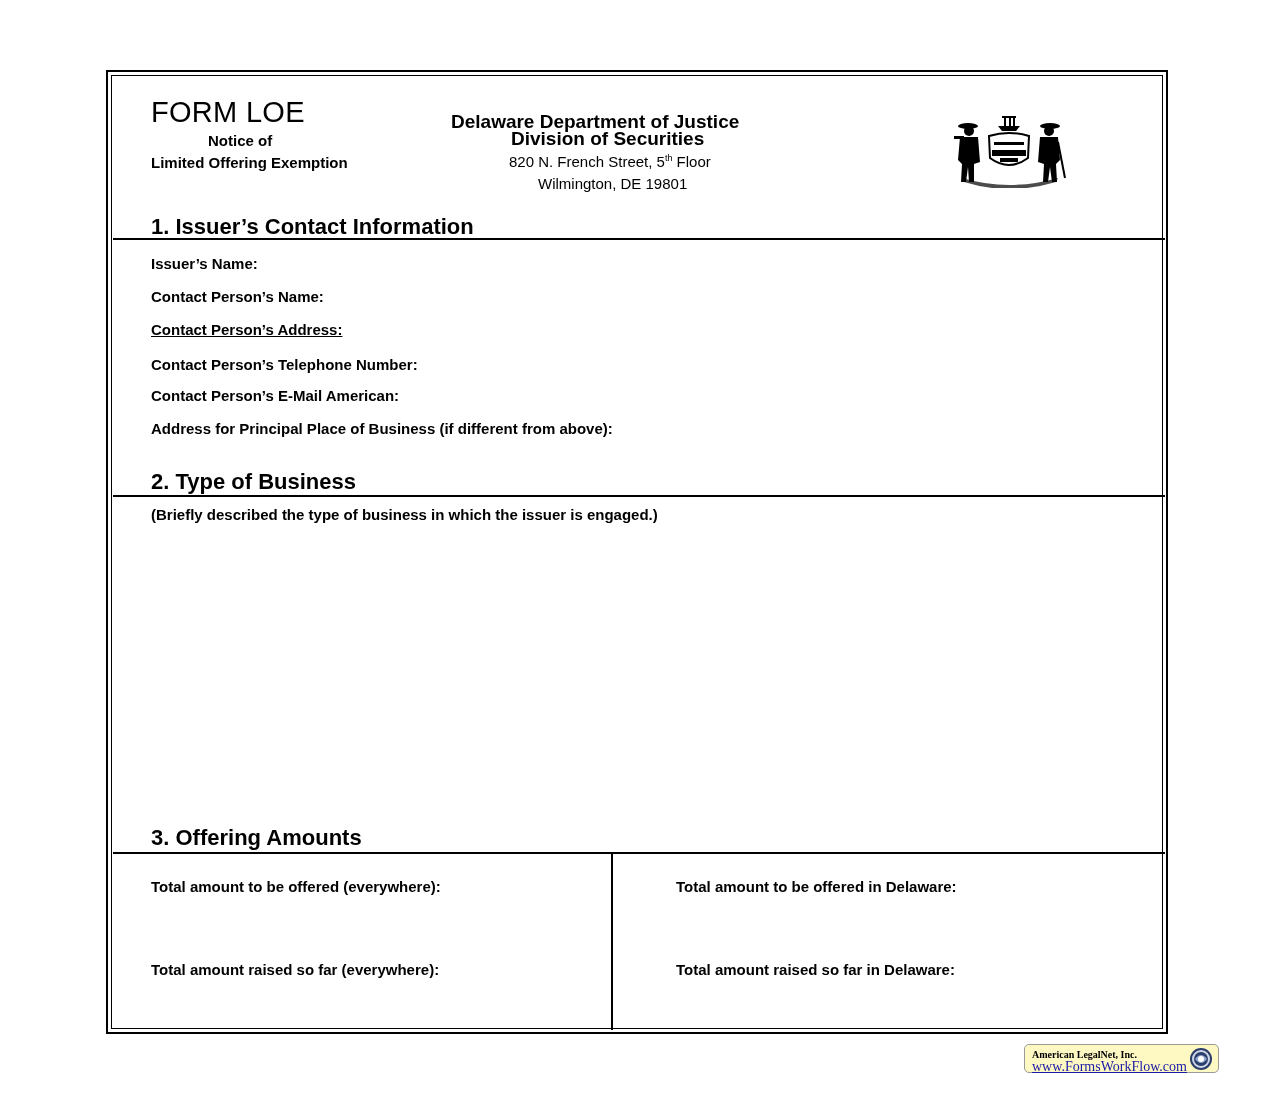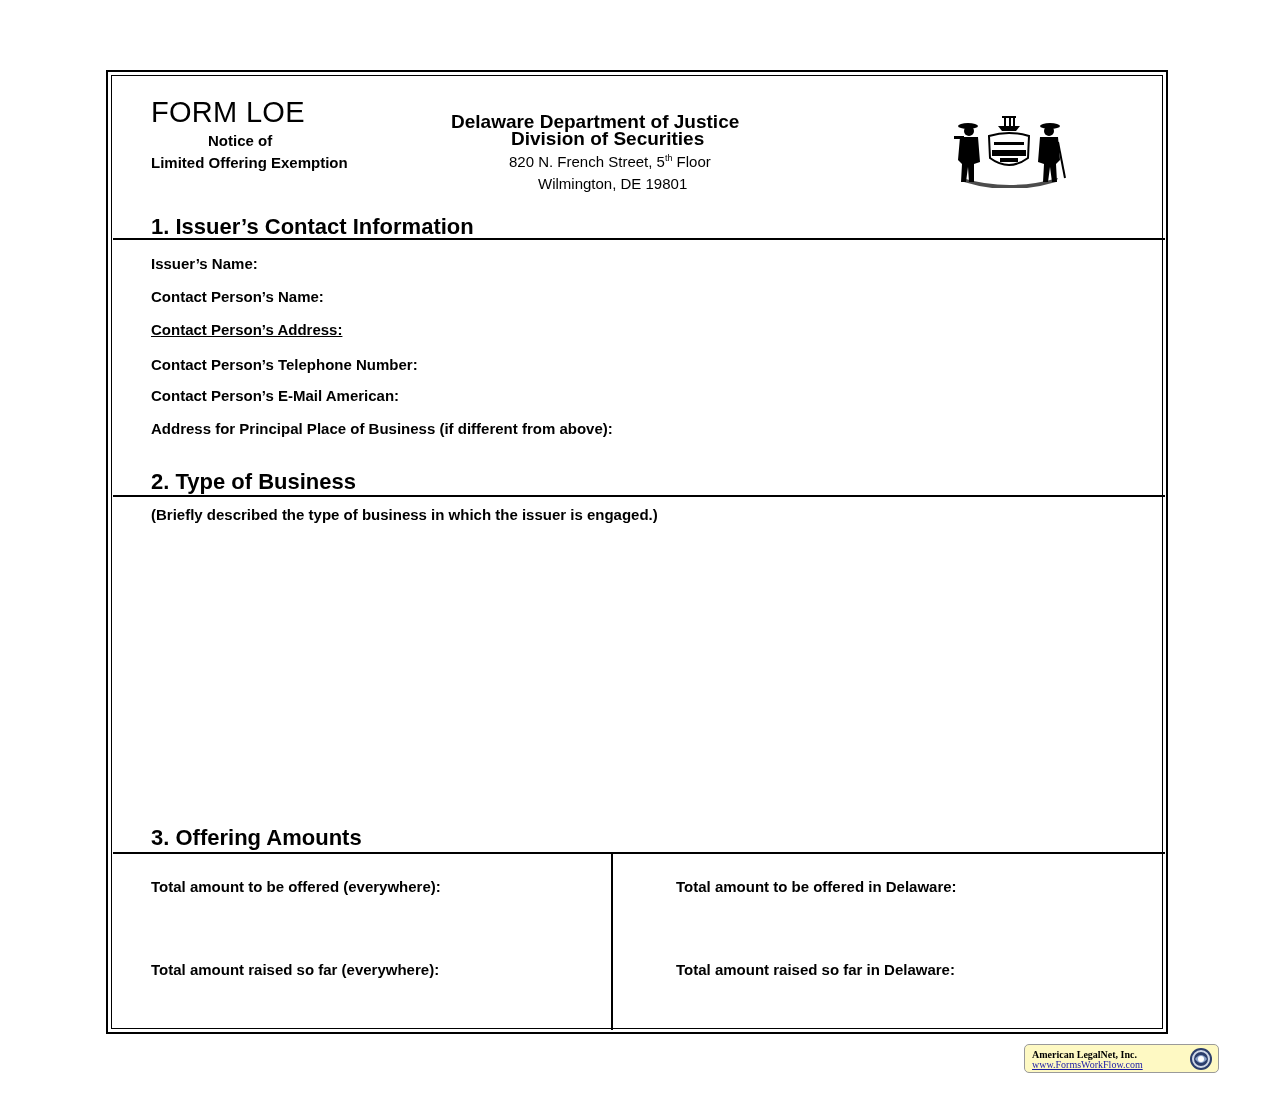--- a/index.html
+++ b/index.html
@@ -17,21 +17,21 @@
   .addr2 { left:538px; top:175px; font-size:15px; }
   .seal { left:952px; top:112px; width:115px; height:76px; }
   .section-title { font-size:22px; font-weight:bold; }
   .hline { position:absolute; left:113px; width:1052px; height:2px; background:#000; }
   .vline { position:absolute; width:2px; background:#000; }
   .field-label { font-size:15px; font-weight:bold; }
   .field-input { position:absolute; border:none; background:transparent; font-family:"Liberation Sans", sans-serif; font-size:15px; outline:none; }
   .desc-area { position:absolute; left:150px; top:532px; width:1000px; height:285px; border:none; background:transparent; resize:none; font-family:"Liberation Sans", sans-serif; font-size:15px; outline:none; }
   .badge { position:absolute; left:1024px; top:1044px; width:195px; height:29px; border:1px solid #9a9a9a; border-radius:5px; box-sizing:border-box; background:#fef9c3; }
   .badge-company { position:absolute; left:7px; top:4px; font-family:"Liberation Serif", serif; font-size:10px; font-weight:bold; color:#000; }
-  .badge-url { position:absolute; left:7px; top:14px; font-family:"Liberation Serif", serif; font-size:10px; color:#1a1aa6; text-decoration:underline; }
+  .badge-url { position:absolute; left:7px; top:14px; font-family:"Liberation Serif", serif; font-size:14px; color:#1a1aa6; text-decoration:underline; }
   .badge-logo { position:absolute; right:5px; top:2px; width:24px; height:24px; }
 </style>
 </head>
 <body>
 
 <div class="frame-outer"></div>
 <div class="frame-inner"></div>
 
 <div class="abs form-title">FORM LOE</div>
 <div class="abs form-sub1">Notice of</div>

